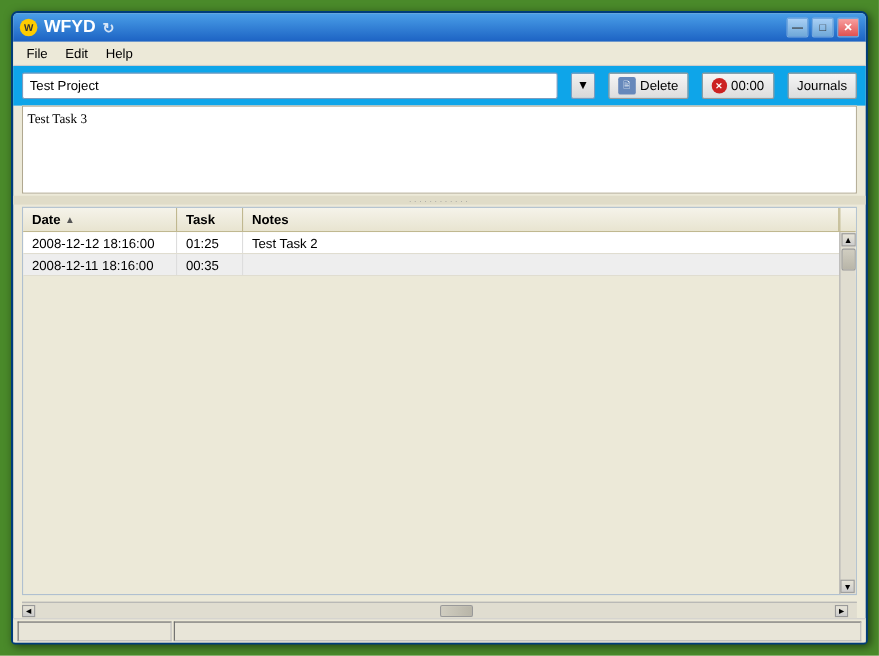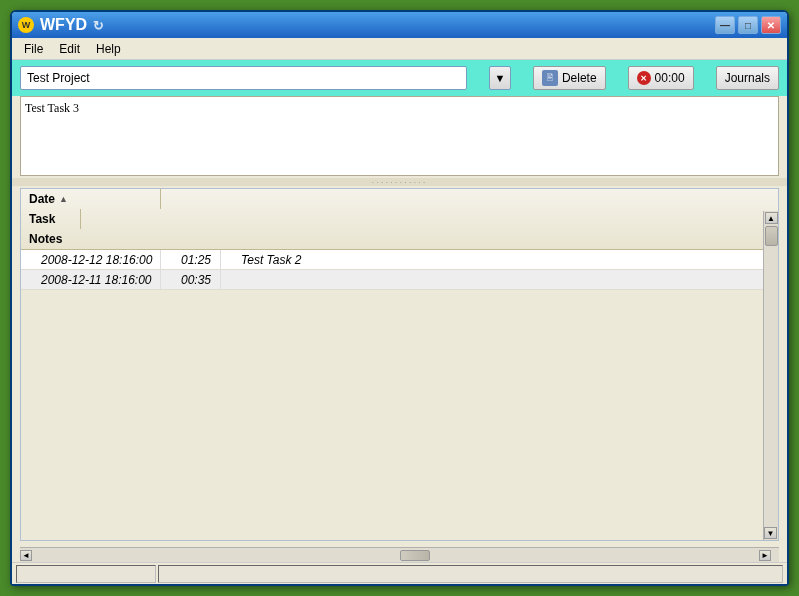--- a/index.html
+++ b/index.html
@@ -103,22 +103,22 @@
       border-radius: 2px;
       font-size: 12px;
       color: #000;
       text-align: right;
     }
 
     .toolbar {
       display: flex;
       align-items: center;
       padding: 6px 8px;
-      gap: 22px;
-      background: #5eead4;
+      gap: 12px;
+      background: #0ea5e9;
     }
 
     .project-select {
       flex: 1;
       height: 24px;
       border: 1px solid #7a9cc0;
       background: white;
       padding: 0 6px;
       font-size: 12px;
       border-radius: 2px;
@@ -233,21 +233,20 @@
       color: #999;
       font-size: 8px;
       letter-spacing: 2px;
     }
 
     .table-header {
       display: flex;
       background: linear-gradient(to bottom, #f5f3ea, #e8e4d0);
       border-bottom: 1px solid #c0b890;
       min-height: 22px;
-      flex-direction: column;
     }
 
     .th {
       padding: 3px 8px;
       border-right: 1px solid #c0b890;
       font-weight: bold;
       font-size: 12px;
       display: flex;
       align-items: center;
       gap: 4px;
@@ -272,28 +271,27 @@
 
     .table-row:nth-child(odd) {
       background: white;
     }
 
     .table-row:nth-child(even) {
       background: #eeeeee;
     }
 
     .td {
-      padding: 2px 20px;
+      padding: 2px 8px;
       font-size: 12px;
       display: flex;
       align-items: center;
       overflow: hidden;
       text-overflow: ellipsis;
       white-space: nowrap;
-      font-style: italic;
     }
 
     .td-date { width: 140px; border-right: 1px solid #ddd; }
     .td-time { width: 60px; border-right: 1px solid #ddd; }
     .td-notes { flex: 1; }
 
     .table-wrapper {
       flex: 1;
       margin: 0 8px 6px 8px;
       border: 1px solid #b0c0d0;

